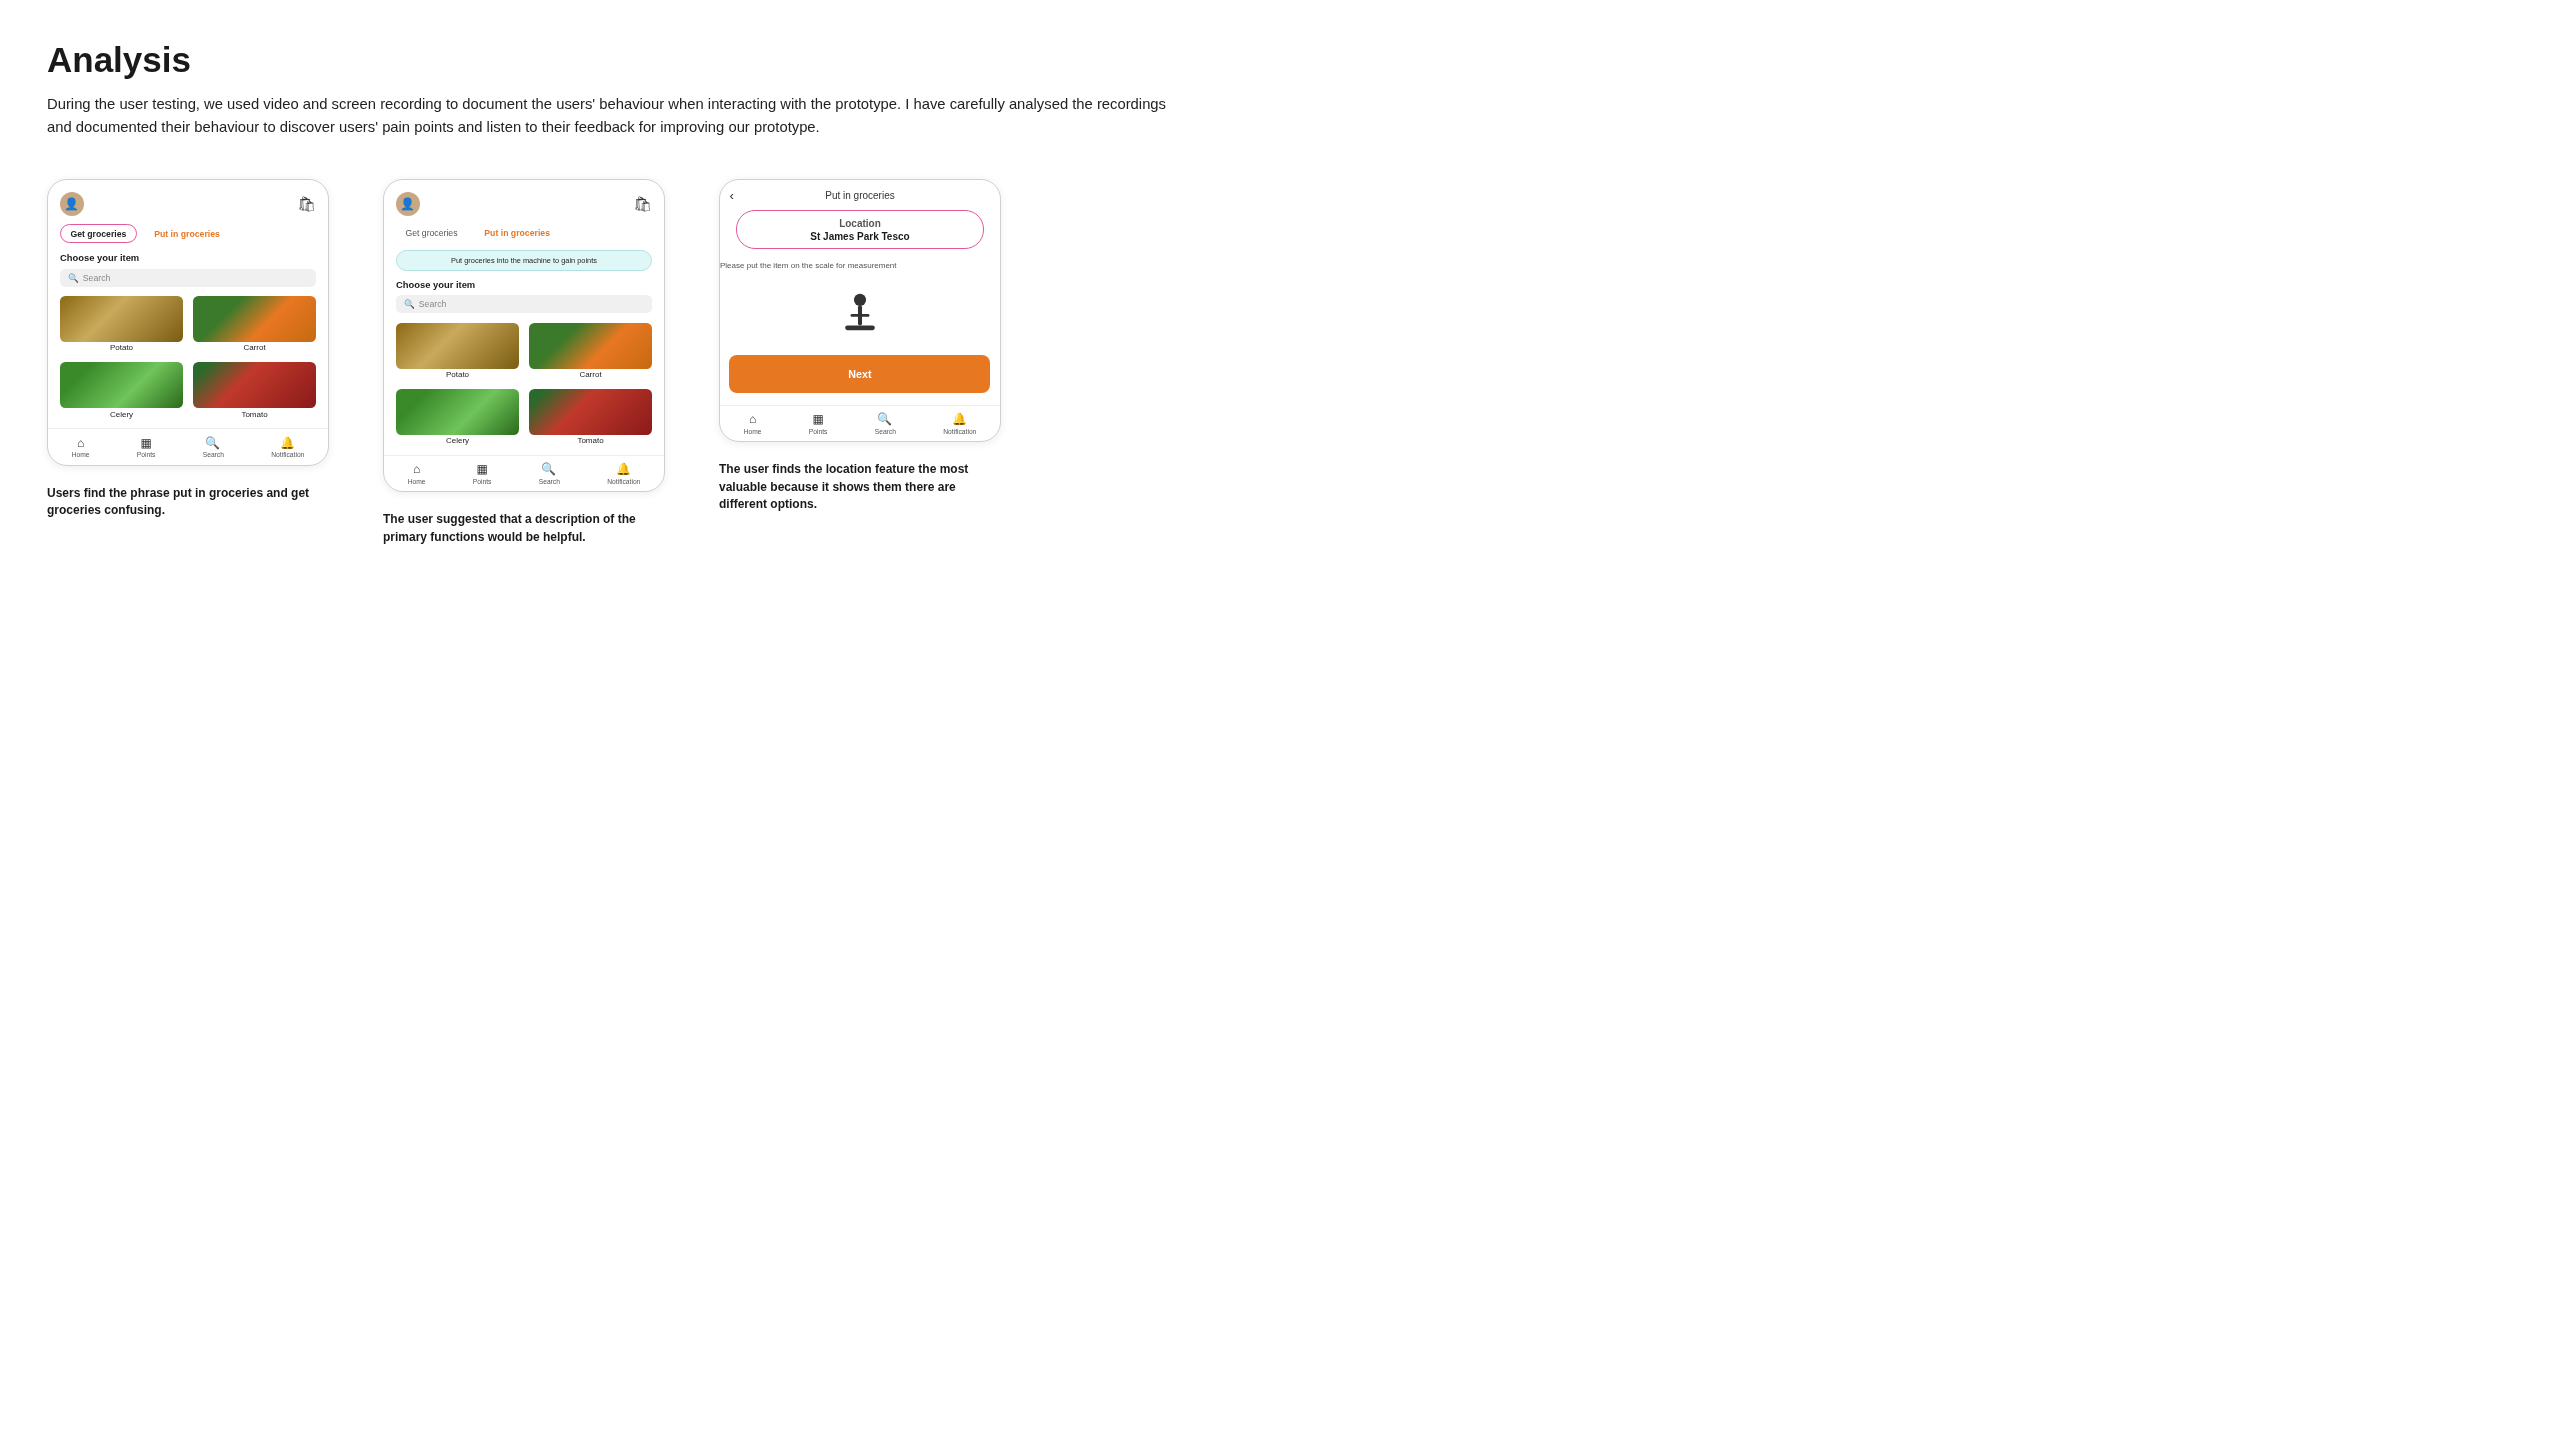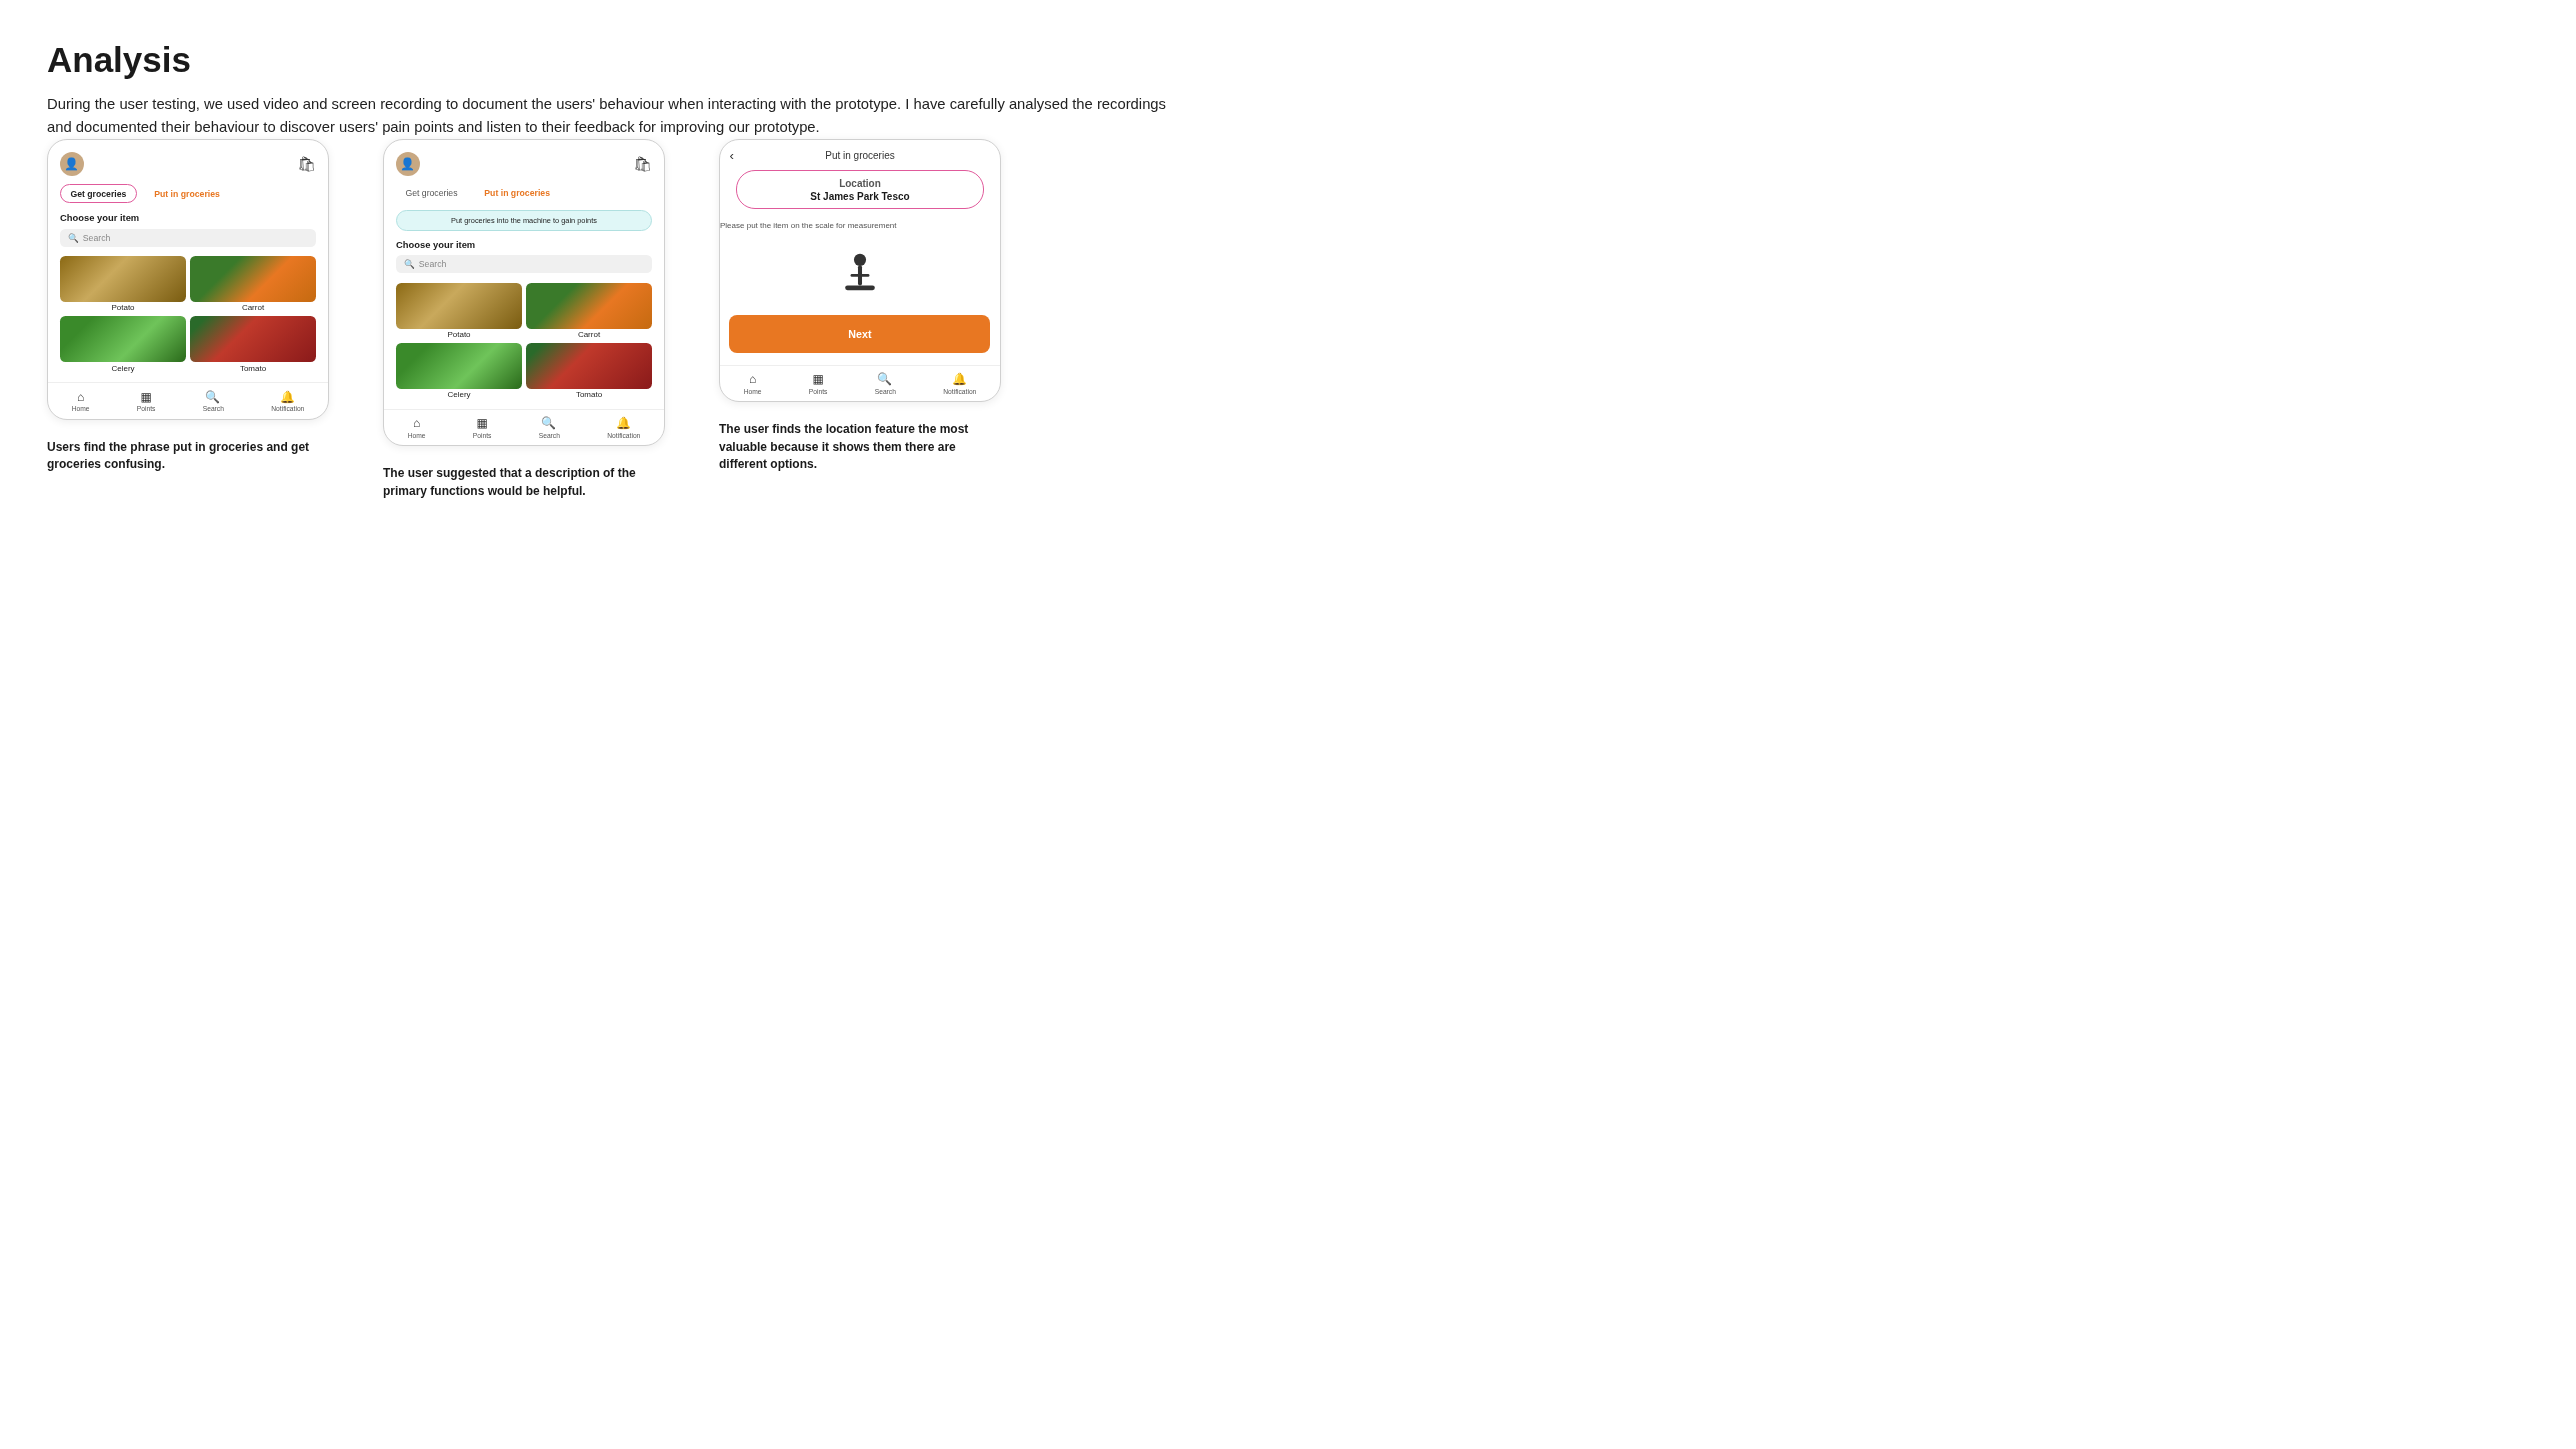--- a/index.html
+++ b/index.html
@@ -12,20 +12,21 @@
     h1 {
       font-size: 35px;
       font-weight: 800;
       margin-bottom: 13.4px;
     }
     .intro-text {
       font-size: 14.8px;
       line-height: 1.55;
       color: #222;
       max-width: 1140px;
+      margin-bottom: 40px;
     }
     .screens-row {
       display: flex;
       gap: 54px;
       justify-content: flex-start;
       align-items: flex-start;
     }
     .screen-col {
       display: flex;
       flex-direction: column;
@@ -111,21 +112,21 @@
       color: #888;
       font-size: 8.7px;
     }
     .search-bar span.search-text {
       color: #888;
       font-size: 8.7px;
     }
     .grid-2 {
       display: grid;
       grid-template-columns: 1fr 1fr;
-      gap: 4px;
+      gap: 10px;
       margin-bottom: 9.4px;
     }
     .grocery-item {
       display: flex;
       flex-direction: column;
       align-items: center;
     }
     
     .img-potato {
       background: linear-gradient(135deg, #8B6914 0%, #c9a95c 40%, #7a5c10 100%);

